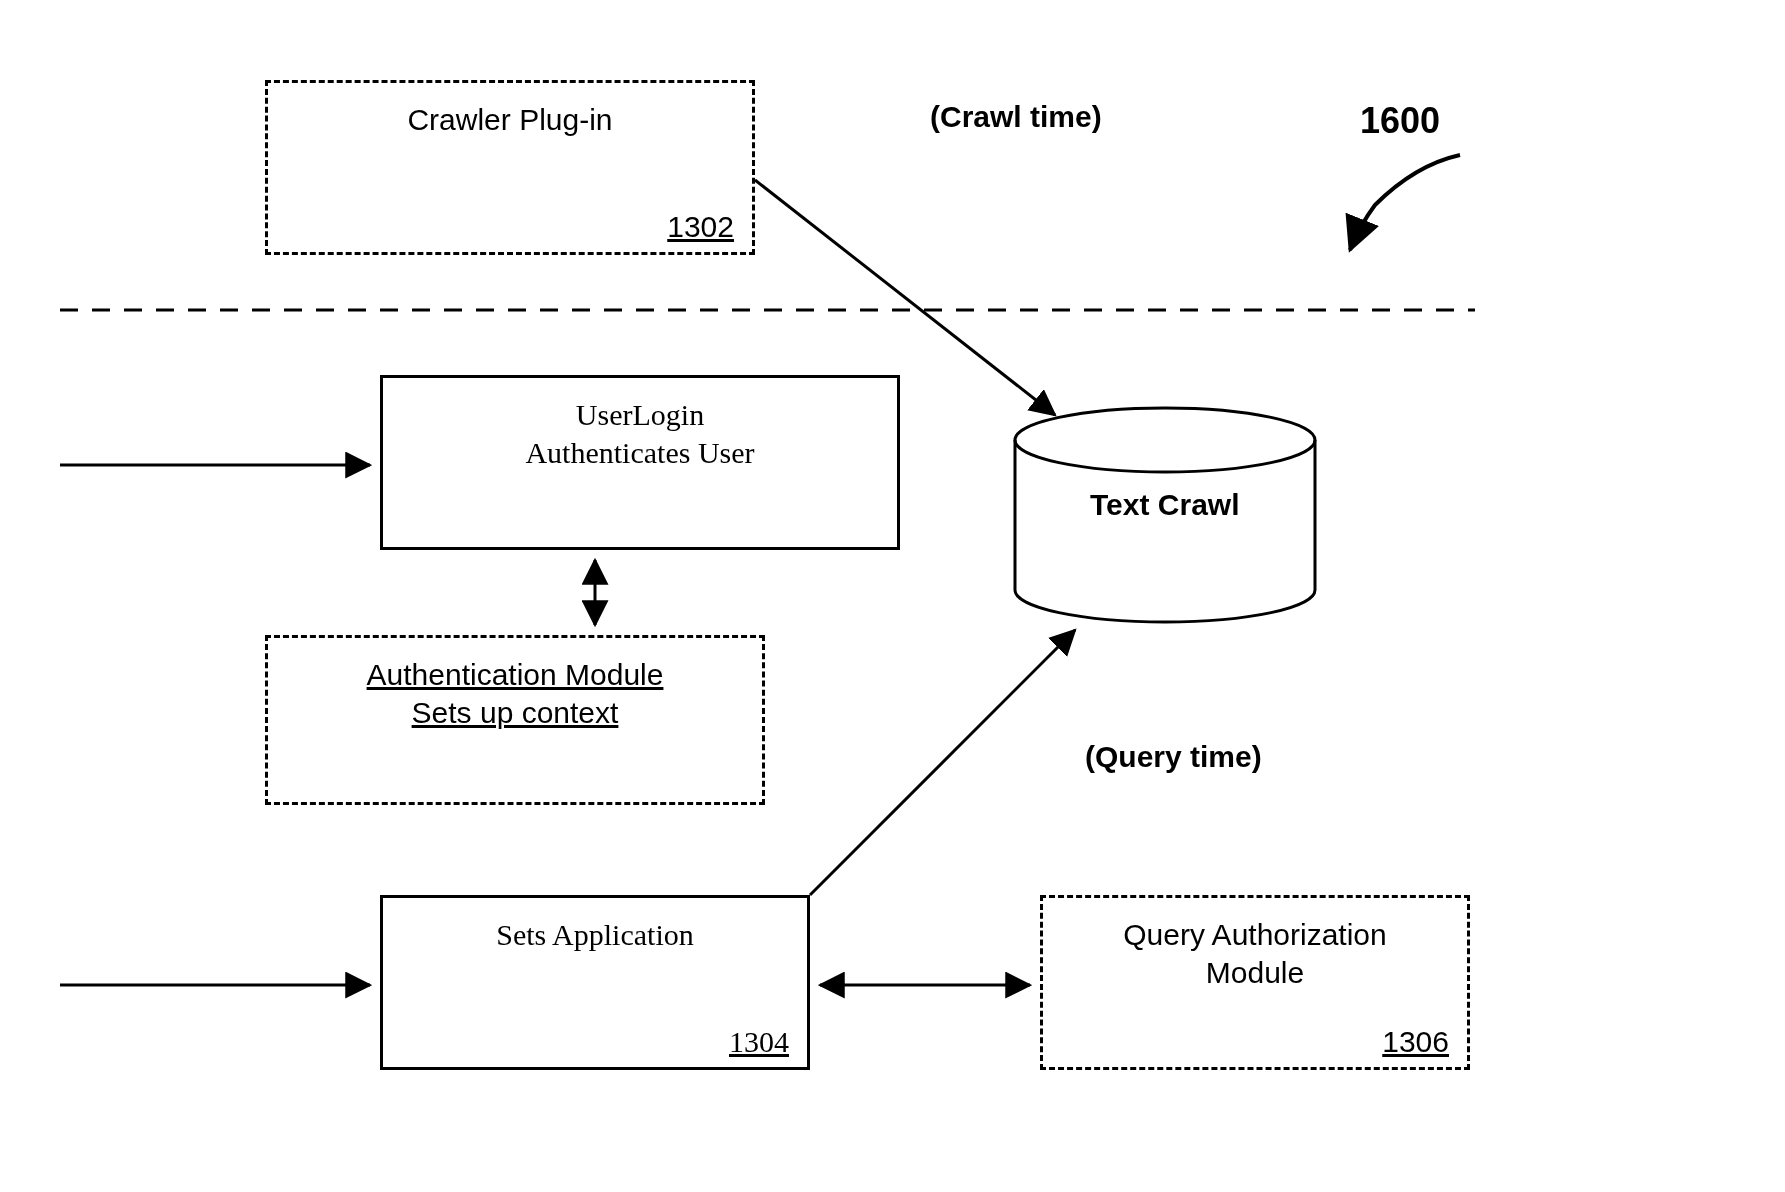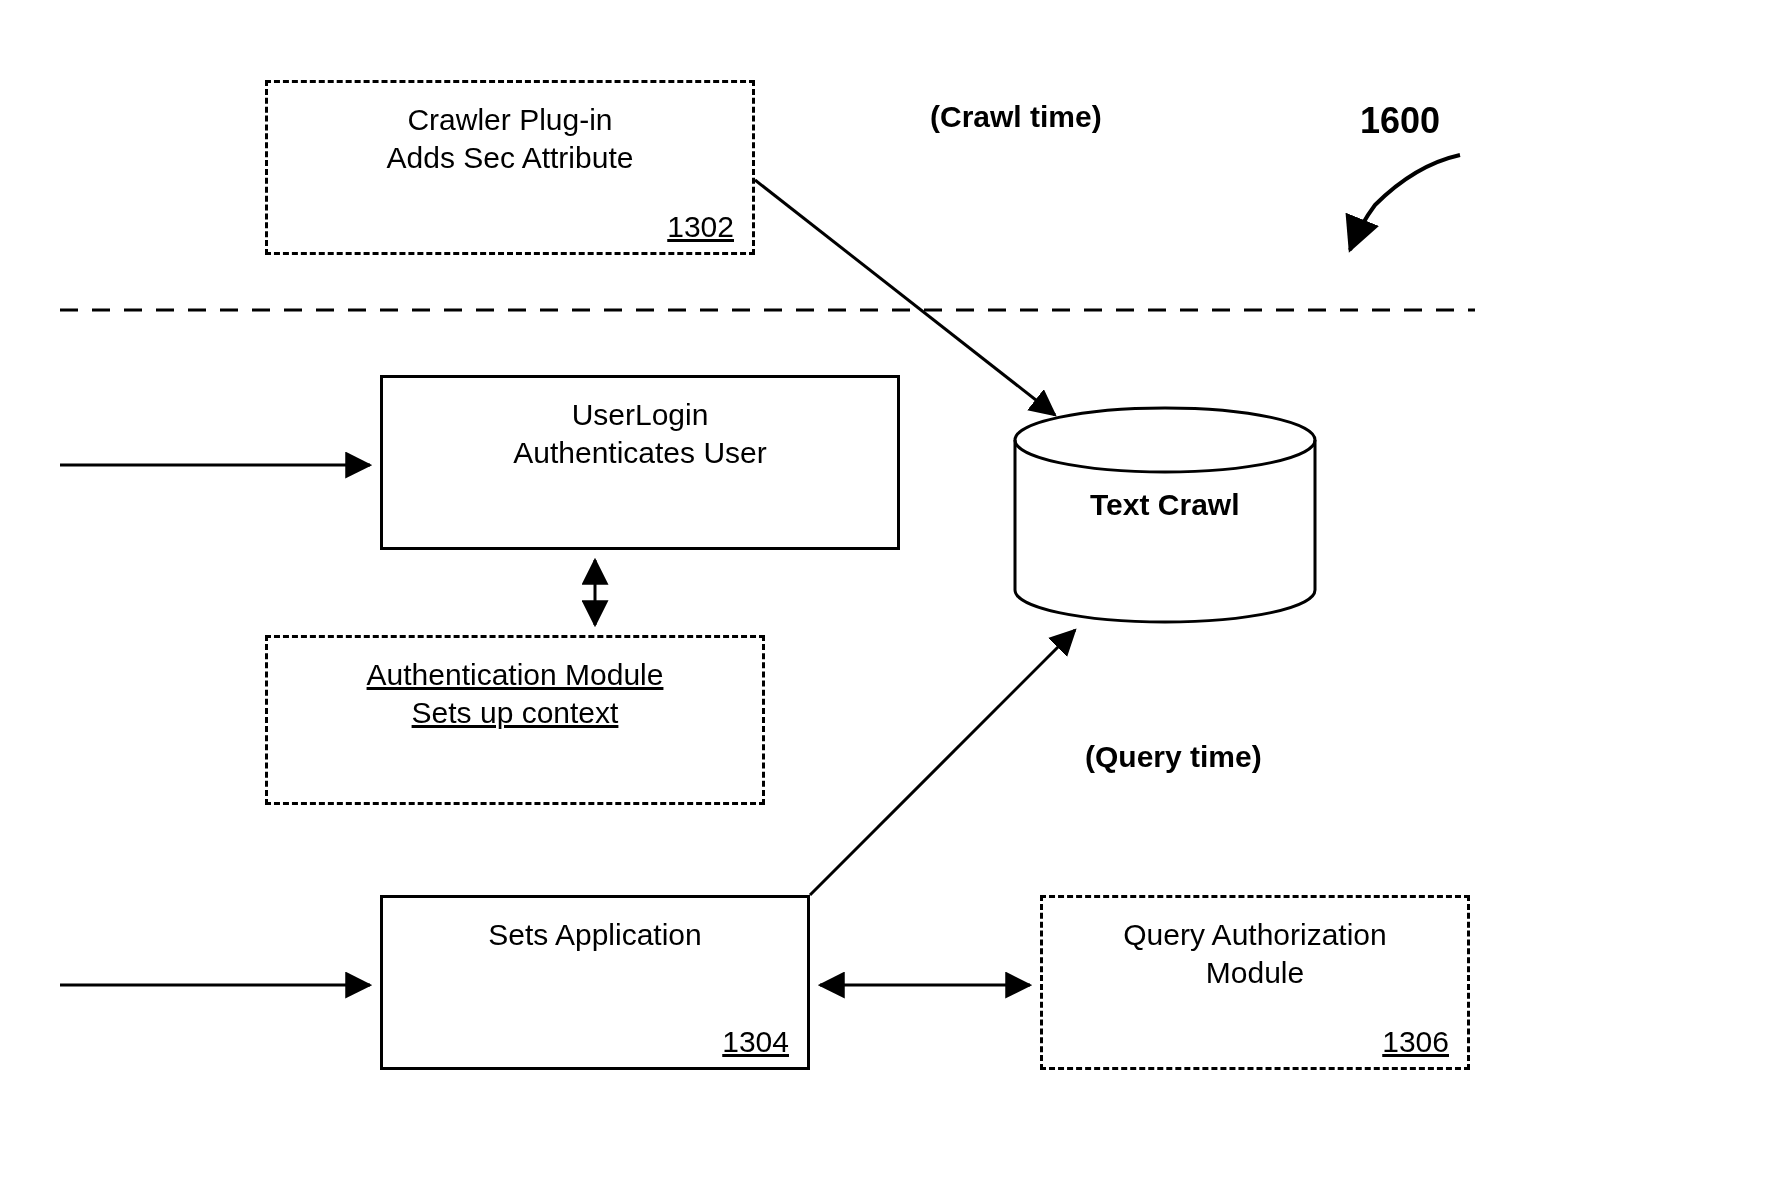--- a/index.html
+++ b/index.html
@@ -17,20 +17,21 @@
     width: 1785px;
     height: 1192px;
   }
   .box {
     position: absolute;
     box-sizing: border-box;
     padding: 18px 22px 12px 22px;
   }
   .solid-box {
     border: 3px solid #000;
+    font-family: Liberation Serif, serif;
   }
   .dashed-box {
     border: 3px dashed #000;
   }
   .box .line {
     display: block;
     line-height: 1.25;
     text-align: center;
   }
   .ref {
@@ -58,21 +59,20 @@
     pointer-events: none;
   }
 </style>
 </head>
 <body>
 
 <div class="stage">
 
   <div class="box dashed-box" style="left:265px; top:80px; width:490px; height:175px;">
     <span class="line">Crawler Plug-in</span>
-    <span class="line">Adds Sec Attribute</span>
     <span class="ref">1302</span>
   </div>
 
   <div class="box solid-box" style="left:380px; top:375px; width:520px; height:175px;">
     <span class="line">UserLogin</span>
     <span class="line">Authenticates User</span>
   </div>
 
   <div class="box dashed-box" style="left:265px; top:635px; width:500px; height:170px;text-decoration:underline;">
     <span class="line">Authentication Module</span>

